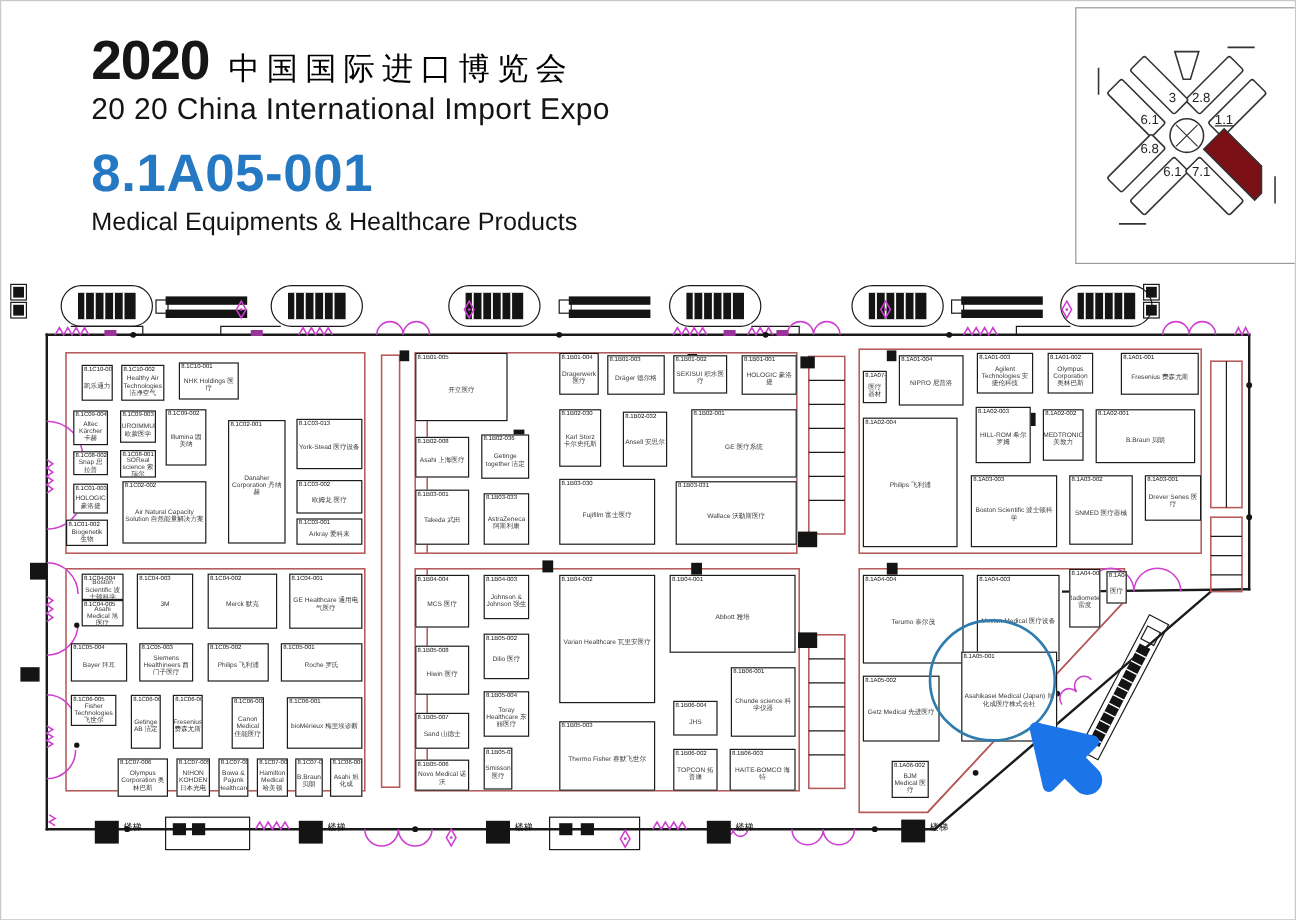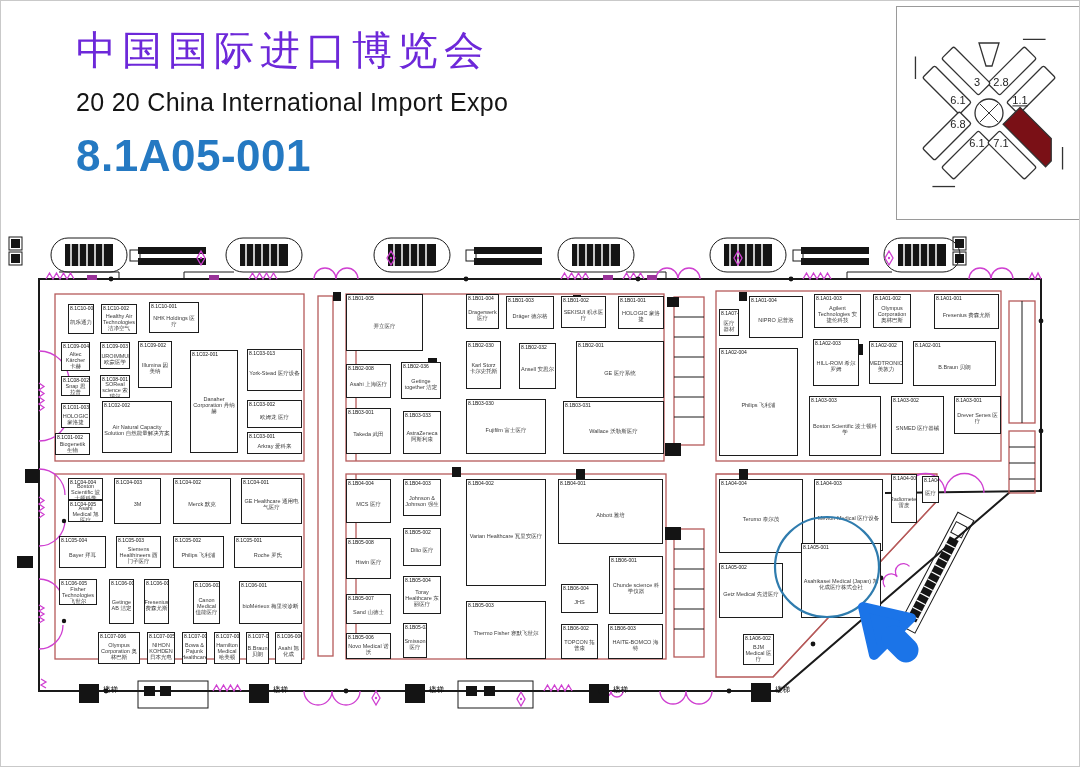--- a/index.html
+++ b/index.html
@@ -3,22 +3,22 @@
 <meta charset="utf-8">
 <style>
   html,body{margin:0;padding:0;background:#fff;}
   body{font-family:"Liberation Sans", sans-serif;}
   .page{position:relative;width:1080px;height:767px;background:#fff;border:1px solid #c9c9c9;
         box-sizing:border-box;overflow:hidden;}
   
   .hdr{position:absolute;left:75px;top:22px;}
   .h1{display:flex;align-items:baseline;gap:16px;}
   .h1 .year{font-size:46px;font-weight:bold;color:#161616;letter-spacing:-1px;}
-  .h1 .cn{font-family:Liberation Mono, monospace;font-size:40px;color:#6d28d9;letter-spacing:6px;}
-  .h2{font-size:25px;color:#141414;margin-top:10px;letter-spacing:0.3px;}
+  .h1 .cn{font-family:Liberation Mono, monospace;font-size:26px;color:#000000;letter-spacing:6px;}
+  .h2{font-size:25px;color:#141414;margin-top:0;letter-spacing:0.3px;}
   .h3{display:flex;align-items:baseline;gap:14px;margin-top:14px;}
   .h3 .cn{font-family:"Liberation Serif", serif;font-size:38px;color:#1c1c1c;letter-spacing:3px;}
   .h3 .boothno{font-size:44px;font-weight:bold;color:var(--accent-blue,#2579c2);letter-spacing:0.5px;}
   .h4{font-size:21px;color:#141414;margin-top:4px;}
   
   .minimap{position:absolute;left:895px;top:5px;width:185px;height:212px;border:1px solid #9a9a9a;
            background:#fff;}
   .minimap svg{position:absolute;inset:0;}
   .mm-label{position:absolute;font-size:11px;color:#222;transform:translate(-50%,-55%);}
   
@@ -42,26 +42,28 @@
          justify-content:center;text-align:center;font-size:5.5px;line-height:6px;color:#3a3a3a;}
   .plan-label{position:absolute;font-size:7.5px;color:#111;z-index:3;}
 </style>
 </head>
 <body>
 
 <div class="page">
 
   <div class="hdr">
     <div class="h1">
+      <span class="year">2020</span>
       <span class="cn">中国国际进口博览会</span>
     </div>
     <div class="h2">20 20 China International Import Expo</div>
     <div class="h3">
       <span class="boothno">8.1A05-001</span>
     </div>
+    <div class="h4">Medical Equipments &amp; Healthcare Products</div>
   </div>
 
   <div class="minimap">
     <svg viewBox="0 0 185 212">
       <g class="mm" transform="translate(92,106)">
         <g transform="rotate(-45)">
           <rect x="20" y="-22" width="52" height="17" rx="2"></rect>
           <rect x="20" y="5" width="52" height="17" rx="2"></rect>
           <path d="M76 -28 l16 16" fill="none"></path>
         </g>

